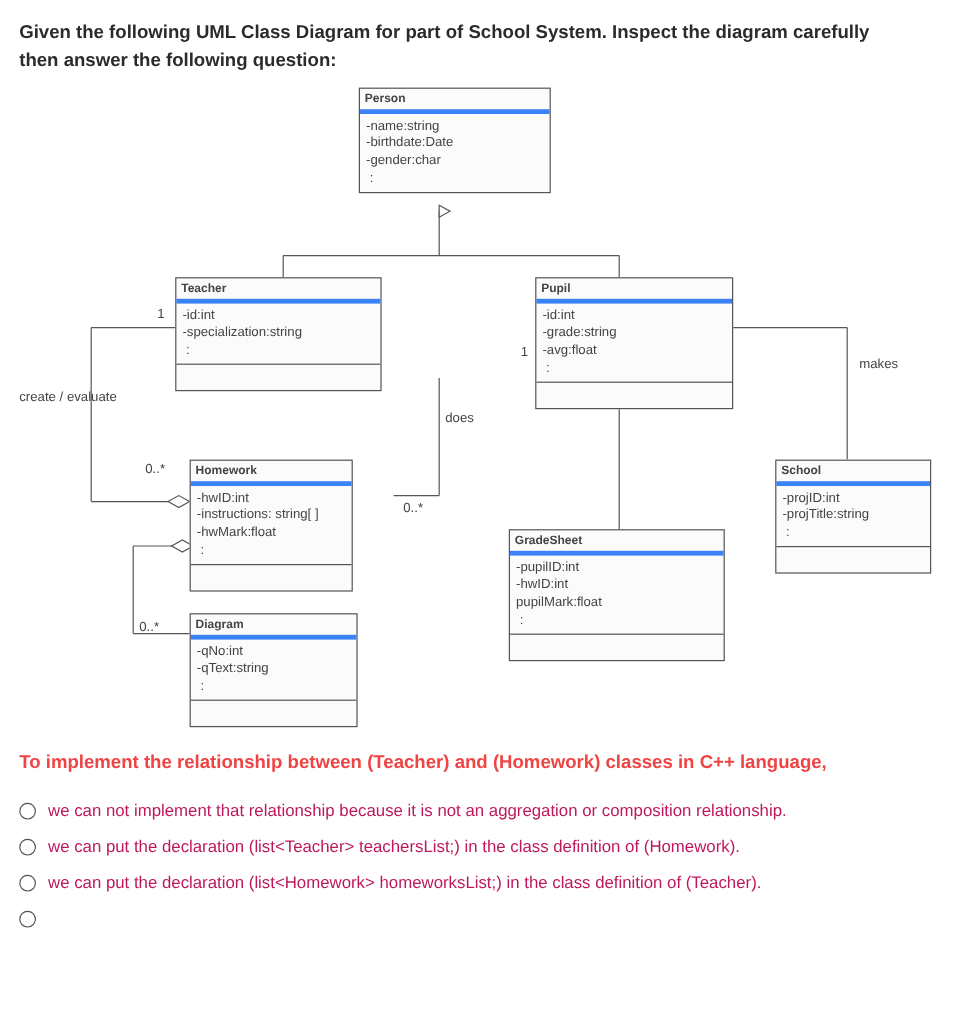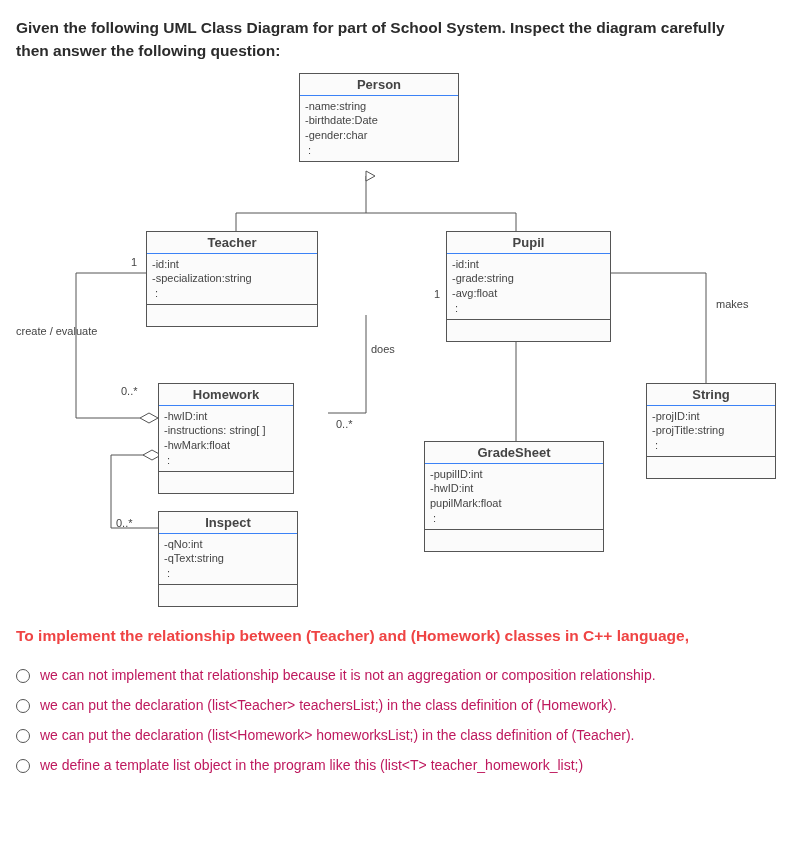--- a/index.html
+++ b/index.html
@@ -20,25 +20,25 @@
     margin-top: 10px;
     font-size: 11px;
     color: #444;
   }
   .uml {
     position: absolute;
     border: 1px solid #555;
     background: #fbfbfb;
   }
   .uml .title {
-    border-bottom: 1px solid #3b82f6;
-    text-align: center;
+    border-bottom: 4px solid #3b82f6;
+    text-align: left;
     font-weight: 700;
     padding: 3px 4px;
-    font-size: 13px;
+    font-size: 10px;
   }
   .uml .sect {
     border-bottom: 1px solid #555;
     padding: 3px 5px;
     white-space: pre;
     min-height: 14px;
     line-height: 1.35;
   }
   .uml .sect:last-child { border-bottom: none; }
   .label { position: absolute; font-size: 11px; color:#444; }
@@ -121,38 +121,38 @@
   <div class="uml" style="left:142px; top:310px; width:136px;">
     <div class="title">Homework</div>
     <div class="sect">-hwID:int
 -instructions: string[ ]
 -hwMark:float
  :</div>
     <div class="sect"> </div>
   </div>
 
   <div class="uml" style="left:142px; top:438px; width:140px;">
-    <div class="title">Inspect</div>
+    <div class="title">Diagram</div>
     <div class="sect">-qNo:int
 -qText:string
  :</div>
     <div class="sect"> </div>
   </div>
 
   <div class="uml" style="left:408px; top:368px; width:180px;">
     <div class="title">GradeSheet</div>
     <div class="sect">-pupilID:int
 -hwID:int
 pupilMark:float
  :</div>
     <div class="sect"> </div>
   </div>
 
   <div class="uml" style="left:630px; top:310px; width:130px;">
-    <div class="title">String</div>
+    <div class="title">School</div>
     <div class="sect">-projID:int
 -projTitle:string
  :</div>
     <div class="sect"> </div>
   </div>
 
   <span class="label" style="left:0px; top:252px;">create / evaluate</span>
   <span class="label" style="left:355px; top:270px;">does</span>
   <span class="label" style="left:700px; top:225px;">makes</span>
   <span class="label" style="left:115px; top:183px;">1</span>
@@ -171,14 +171,13 @@
 <div class="option">
   <span class="radio"></span>
   <span>we can put the declaration (list&lt;Teacher&gt; teachersList;) in the class definition of (Homework).</span>
 </div>
 <div class="option">
   <span class="radio"></span>
   <span>we can put the declaration (list&lt;Homework&gt; homeworksList;) in the class definition of (Teacher).</span>
 </div>
 <div class="option">
   <span class="radio"></span>
-  <span>we define a template list object in the program like this (list&lt;T&gt; teacher_homework_list;)</span>
 </div>
 
 </body></html>

